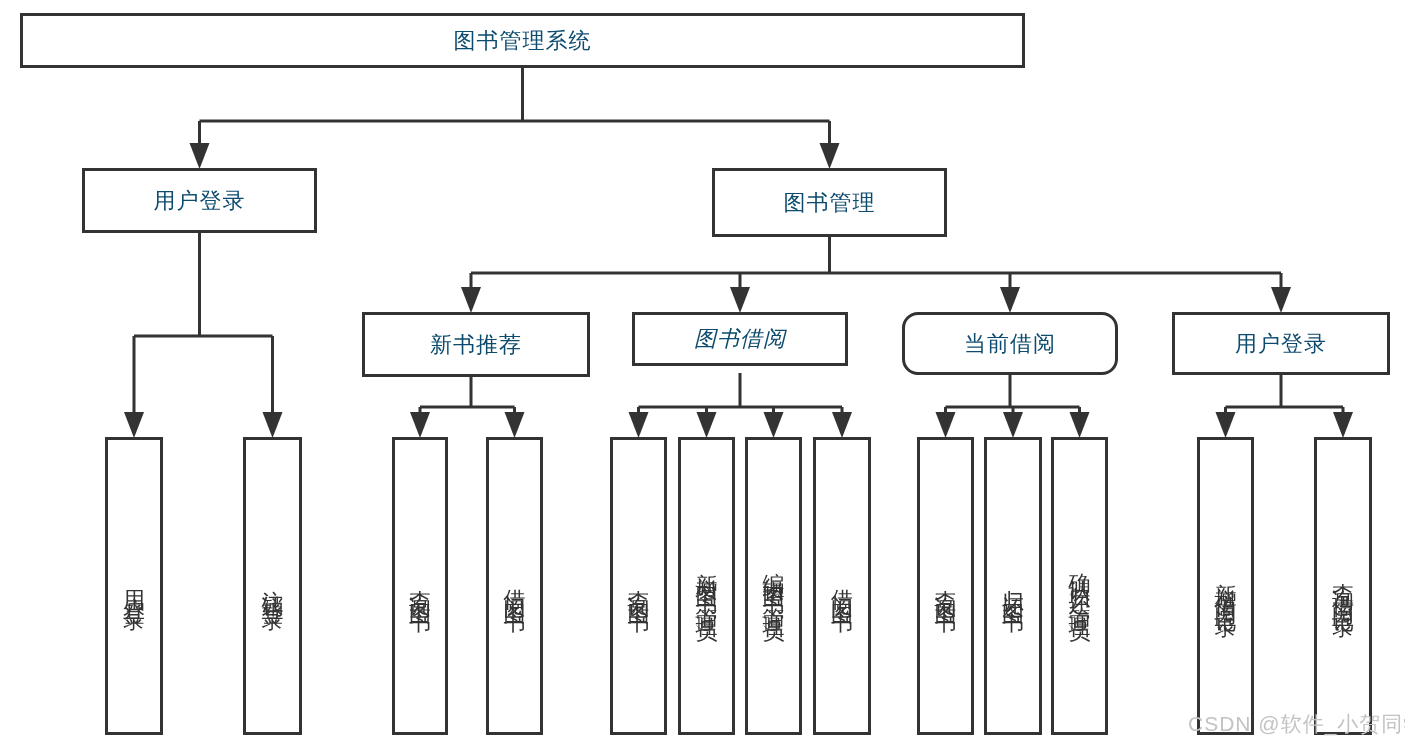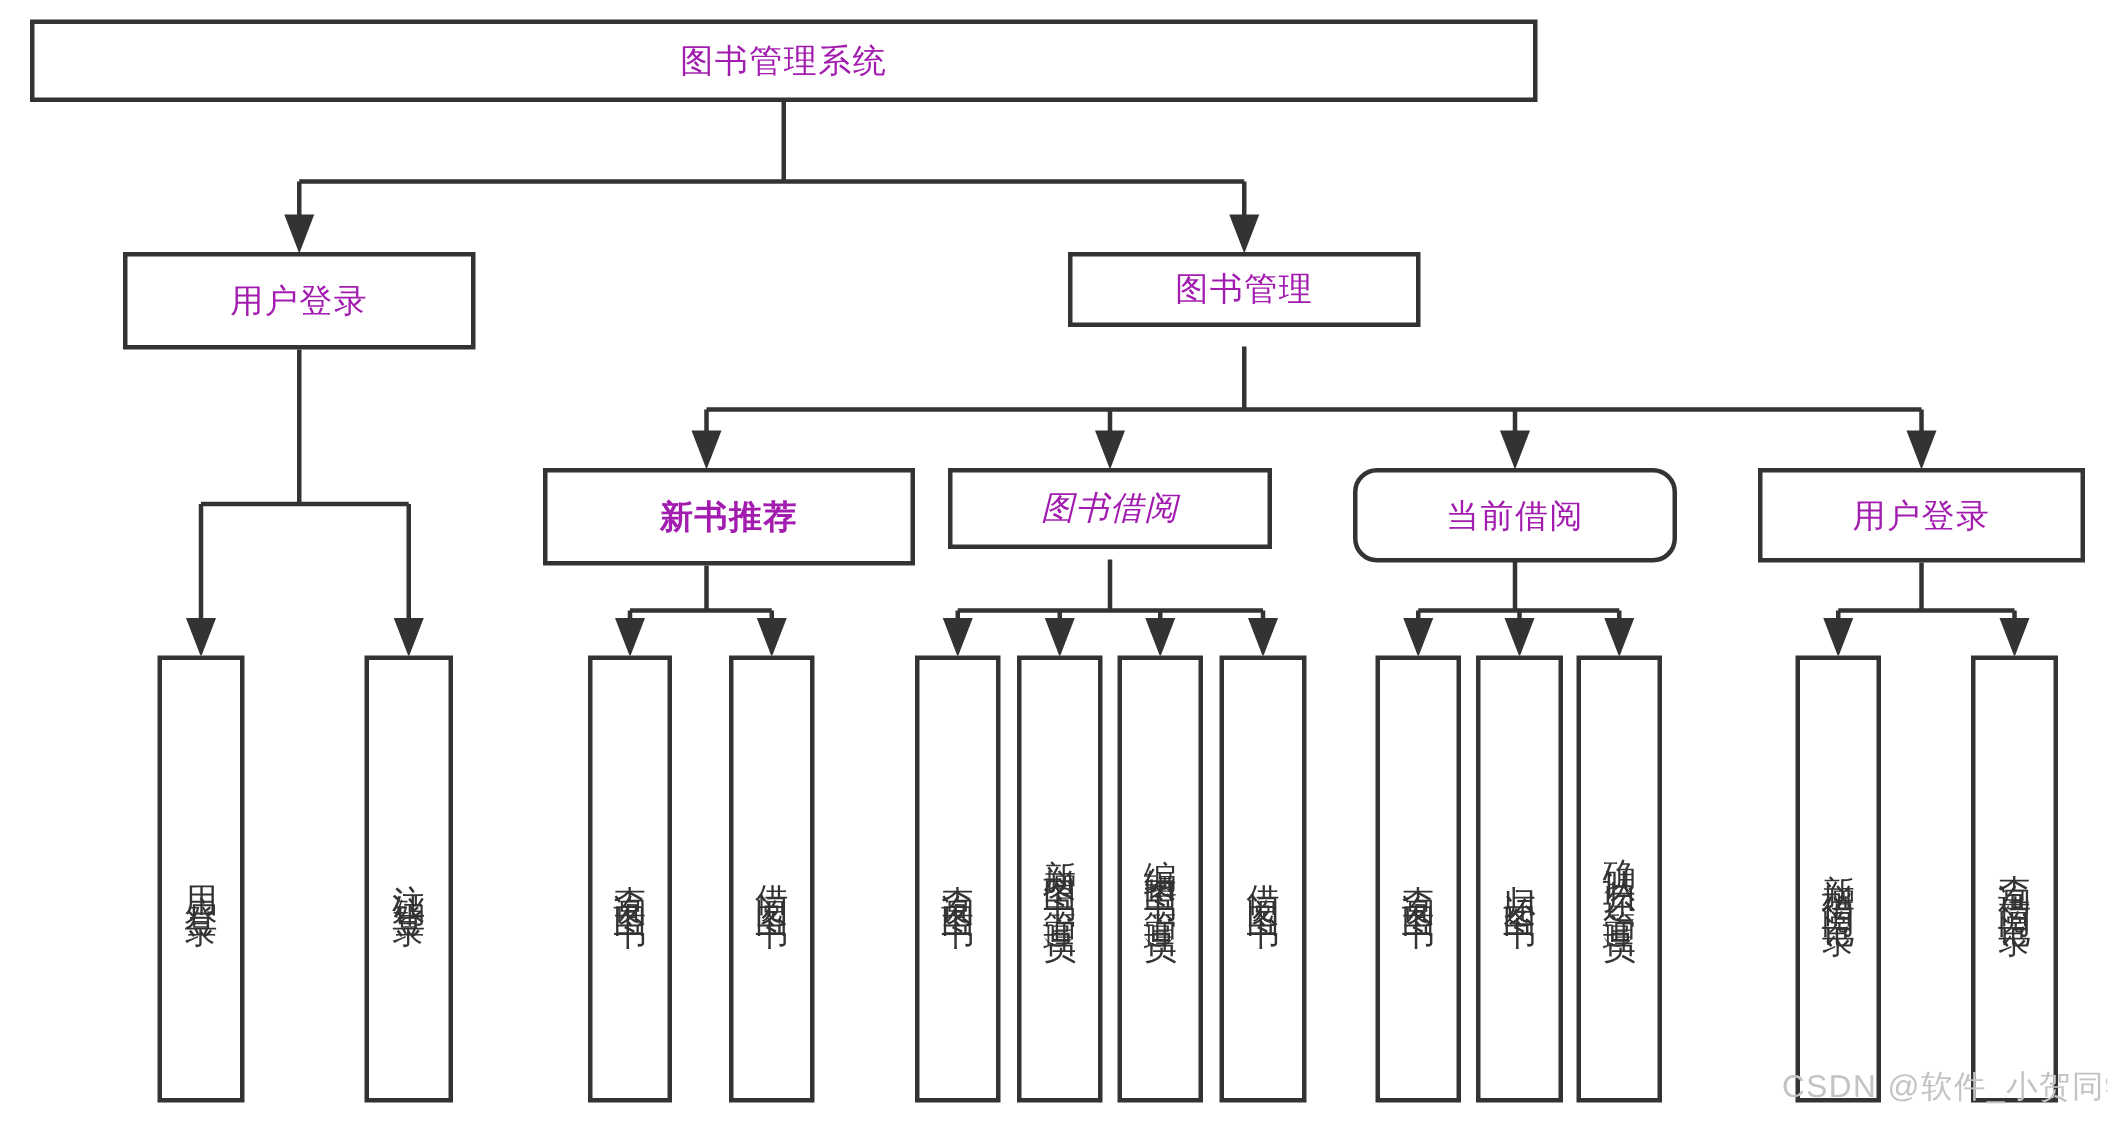--- a/index.html
+++ b/index.html
@@ -31,21 +31,21 @@
     border: 3px solid #333333;
     display: flex;
     align-items: center;
     justify-content: center;
     color: #333333;
   }
   .node-h .lbl {
     font-size: 22px;
     letter-spacing: 1px;
     white-space: nowrap;
-    color: #a21caf;
+    color: #0c4a6e;
   }
   .node-v .lbl {
     writing-mode: vertical-rl;
     text-orientation: mixed;
     font-size: 22px;
     letter-spacing: 7px;
     line-height: 1;
     color: #333333;
     white-space: nowrap;
   }
@@ -91,24 +91,24 @@
       <polygon points="1215.5,412 1235.5,412 1225.5,438" fill="#333333"></polygon>
       <polygon points="1333,412 1353,412 1343,438" fill="#333333"></polygon>
     </svg>
   <div id="nodes">
       <div class="node node-h" style="left: 20px; top: 13px; width: 1005px; height: 55px; border-color: rgb(51, 51, 51);">
         <span class="lbl">图书管理系统</span>
       </div>
       <div class="node node-h" style="left: 82px; top: 168px; width: 235px; height: 65px; border-color: rgb(51, 51, 51);">
         <span class="lbl">用户登录</span>
       </div>
-      <div class="node node-h" style="left: 712px; top: 168px; width: 235px; height: 50px; border-color: rgb(51, 51, 51);">
+      <div class="node node-h" style="left: 712px; top: 168px; width: 235px; height: 69px; border-color: rgb(51, 51, 51);">
         <span class="lbl">图书管理</span>
       </div>
-      <div class="node node-h" style="left: 362px; top: 312px; width: 248px; height: 65px; border-color: rgb(51, 51, 51); font-weight: bold;">
+      <div class="node node-h" style="left: 362px; top: 312px; width: 228px; height: 65px; border-color: rgb(51, 51, 51);">
         <span class="lbl">新书推荐</span>
       </div>
       <div class="node node-h" style="left: 632px; top: 312px; width: 216px; height: 54px; border-color: rgb(51, 51, 51); font-style: italic;">
         <span class="lbl">图书借阅</span>
       </div>
       <div class="node node-h" style="left: 902px; top: 312px; width: 216px; height: 63px; border-color: rgb(51, 51, 51); border-radius: 16px;">
         <span class="lbl">当前借阅</span>
       </div>
       <div class="node node-h" style="left: 1172px; top: 312px; width: 218px; height: 63px; border-color: rgb(51, 51, 51);">
         <span class="lbl">用户登录</span>

